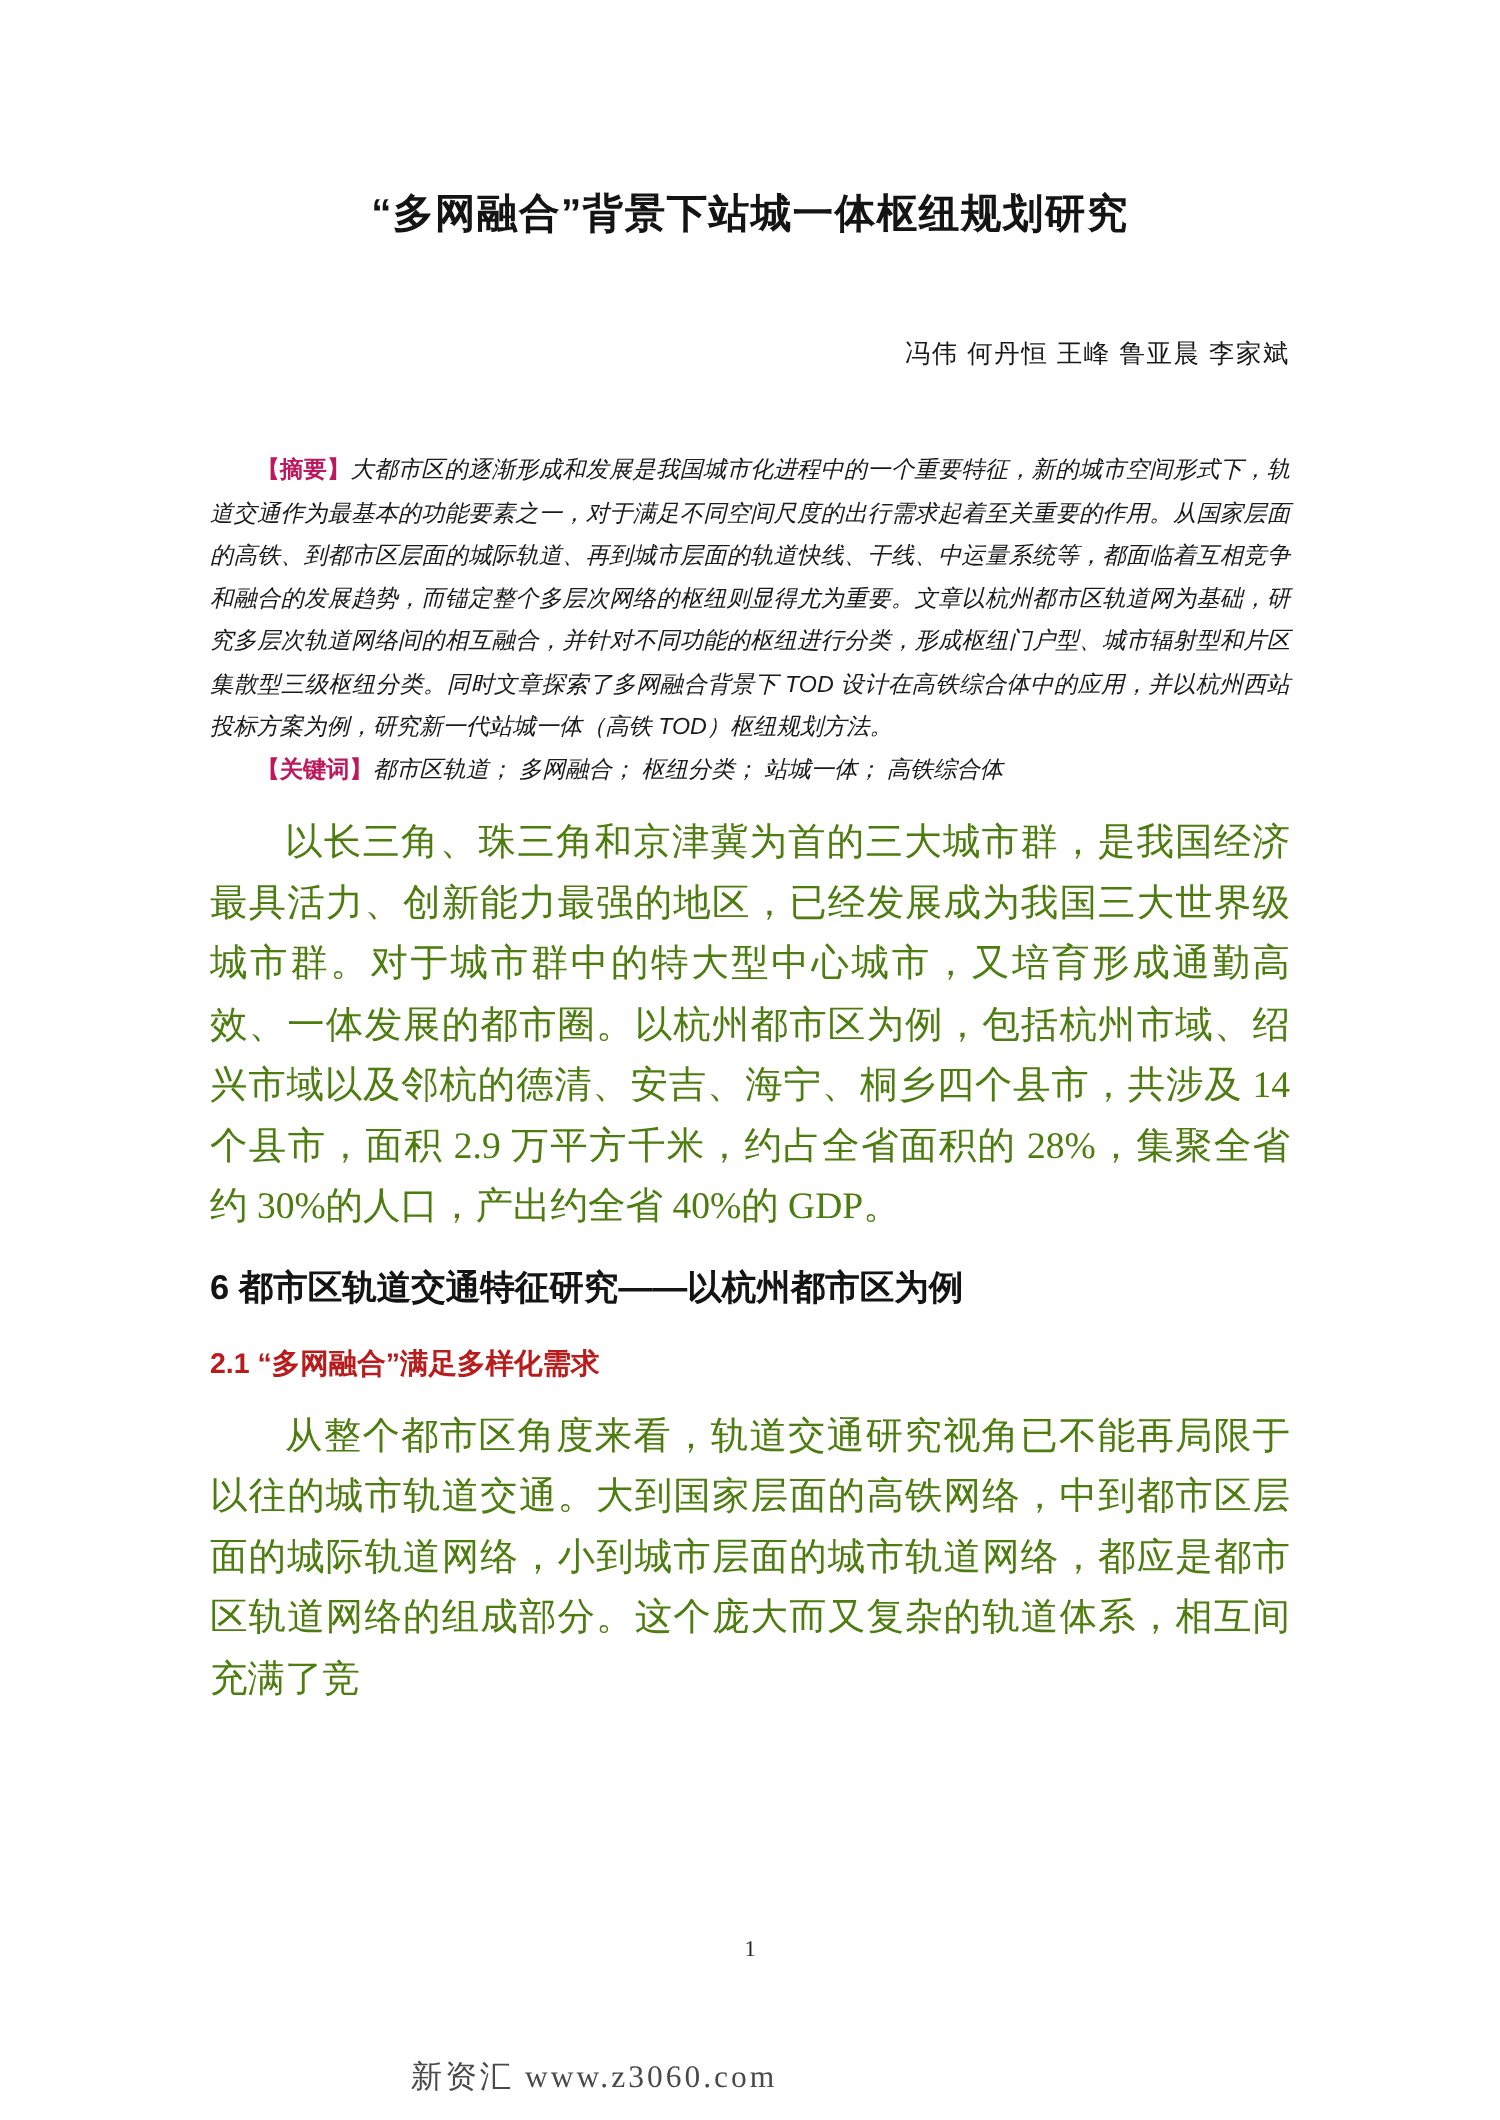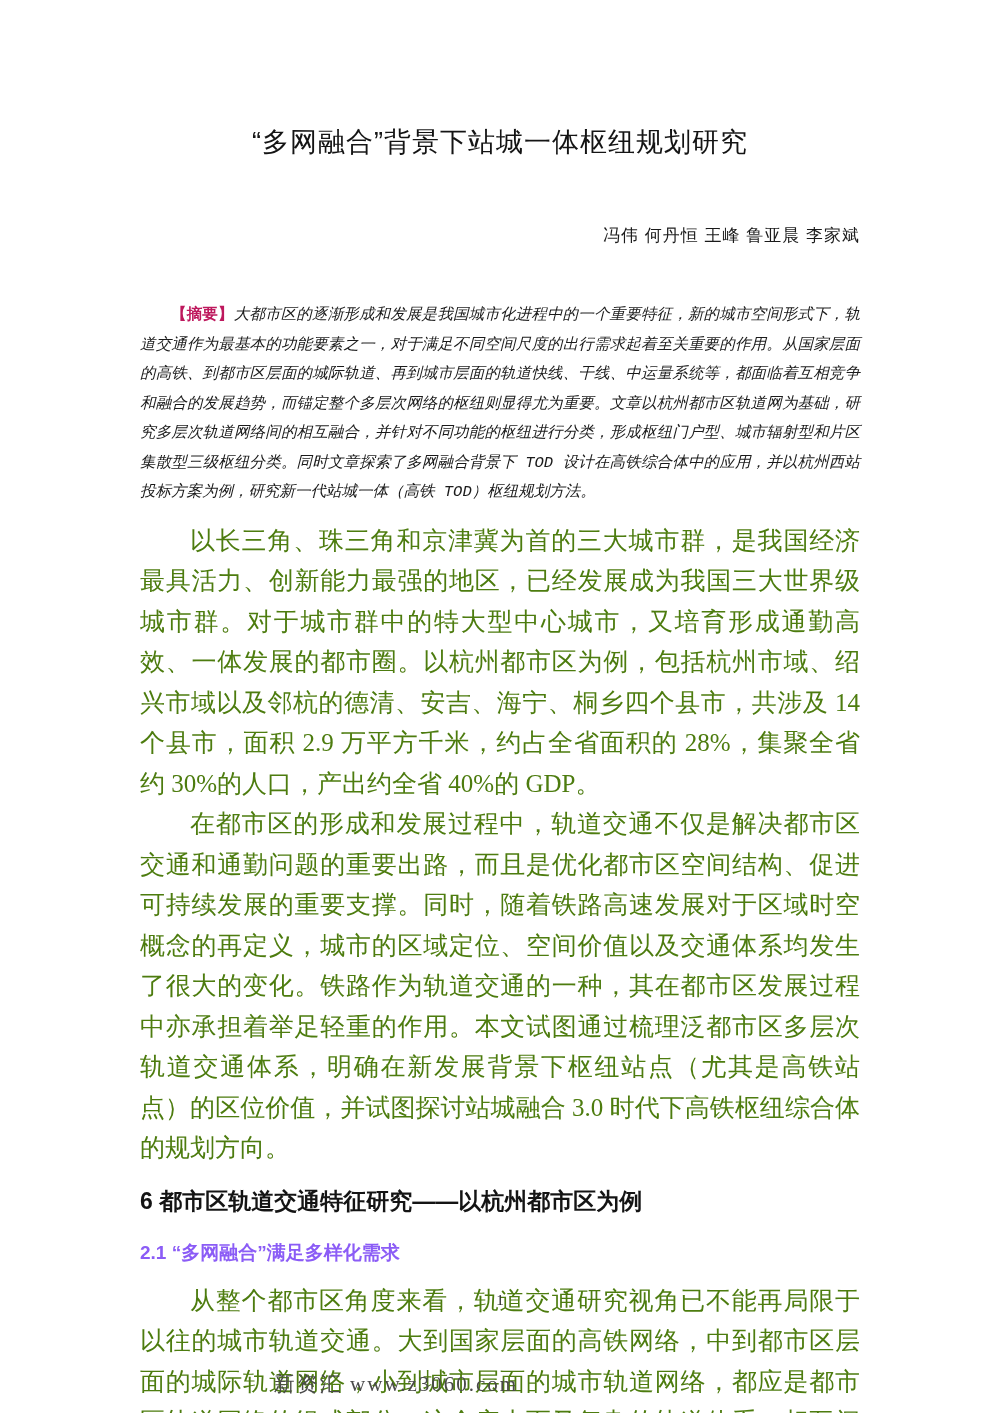--- a/index.html
+++ b/index.html
@@ -21,21 +21,21 @@
   .content {
     position: absolute;
     left: 140px;
     top: 0;
     width: 720px;
   }
   .doc-title {
     margin-top: 122px;
     text-align: center;
     font-family: "Liberation Sans", sans-serif;
-    font-weight: normal;
+    font-weight: bold;
     font-size: 27px;
     line-height: 40px;
     letter-spacing: 1px;
     color: #141414;
   }
   .doc-authors {
     margin-top: 62px;
     text-align: right;
     font-family: "Liberation Sans", sans-serif;
     font-size: 17px;
@@ -53,40 +53,40 @@
   .abstract-para, .keywords-para {
     text-indent: 2em;
   }
   .inline-label {
     font-family: "Liberation Sans", sans-serif;
     font-weight: bold;
     font-style: normal;
     color: #be185d;
   }
   .kai {
-    font-family: Liberation Mono, monospace;
+    font-family: Liberation Sans, sans-serif;
     font-style: italic;
   }
   .section-heading {
     font-family: "Liberation Sans", sans-serif;
     font-weight: bold;
     font-size: 23px;
     line-height: 32px;
     color: #141414;
     margin-top: 54px;
   }
   .section-heading.second {
     margin-top: 16px;
   }
   .subsection-heading {
     font-family: "Liberation Sans", sans-serif;
     font-weight: bold;
     font-size: 19px;
     line-height: 28px;
-    color: #8b5cf6;
+    color: #b91c1c;
     margin-top: 22px;
   }
   .body-para {
     margin-top: 14px;
     font-size: 25px;
     line-height: 40.5px;
     text-align: justify;
     text-indent: 2em;
     color: #4d7c0f;
   }
@@ -118,26 +118,26 @@
 
 <div class="page">
   <div class="content">
 
     <div class="doc-title">“多网融合”背景下站城一体枢纽规划研究</div>
 
     <div class="doc-authors">冯伟 何丹恒 王峰 鲁亚晨 李家斌</div>
 
     <div class="abstract-block">
       <p class="abstract-para"><span class="inline-label">【摘要】</span><span class="kai">大都市区的逐渐形成和发展是我国城市化进程中的一个重要特征，新的城市空间形式下，轨道交通作为最基本的功能要素之一，对于满足不同空间尺度的出行需求起着至关重要的作用。从国家层面的高铁、到都市区层面的城际轨道、再到城市层面的轨道快线、干线、中运量系统等，都面临着互相竞争和融合的发展趋势，而锚定整个多层次网络的枢纽则显得尤为重要。文章以杭州都市区轨道网为基础，研究多层次轨道网络间的相互融合，并针对不同功能的枢纽进行分类，形成枢纽门户型、城市辐射型和片区集散型三级枢纽分类。同时文章探索了多网融合背景下 TOD 设计在高铁综合体中的应用，并以杭州西站投标方案为例，研究新一代站城一体（高铁 TOD）枢纽规划方法。</span></p>
+      <p class="keywords-para"><span class="inline-label">【关键词】</span><span class="kai">都市区轨道； 多网融合； 枢纽分类； 站城一体； 高铁综合体</span></p>
     </div>
 
 
     <p class="body-para">以长三角、珠三角和京津冀为首的三大城市群，是我国经济最具活力、创新能力最强的地区，已经发展成为我国三大世界级城市群。对于城市群中的特大型中心城市，又培育形成通勤高效、一体发展的都市圈。以杭州都市区为例，包括杭州市域、绍兴市域以及邻杭的德清、安吉、海宁、桐乡四个县市，共涉及 14 个县市，面积 2.9 万平方千米，约占全省面积的 28%，集聚全省约 30%的人口，产出约全省 40%的 GDP。</p>
 
-    <p class="body-para">在都市区的形成和发展过程中，轨道交通不仅是解决都市区交通和通勤问题的重要出路，而且是优化都市区空间结构、促进可持续发展的重要支撑。同时，随着铁路高速发展对于区域时空概念的再定义，城市的区域定位、空间价值以及交通体系均发生了很大的变化。铁路作为轨道交通的一种，其在都市区发展过程中亦承担着举足轻重的作用。本文试图通过梳理泛都市区多层次轨道交通体系，明确在新发展背景下枢纽站点（尤其是高铁站点）的区位价值，并试图探讨站城融合 3.0 时代下高铁枢纽综合体的规划方向。</p>
 
     <div class="section-heading second">6 都市区轨道交通特征研究——以杭州都市区为例</div>
 
     <div class="subsection-heading">2.1 “多网融合”满足多样化需求</div>
 
     <p class="body-para">从整个都市区角度来看，轨道交通研究视角已不能再局限于以往的城市轨道交通。大到国家层面的高铁网络，中到都市区层面的城际轨道网络，小到城市层面的城市轨道网络，都应是都市区轨道网络的组成部分。这个庞大而又复杂的轨道体系，相互间充满了竞</p>
 
   </div>
 
   <div class="page-number">1</div>

